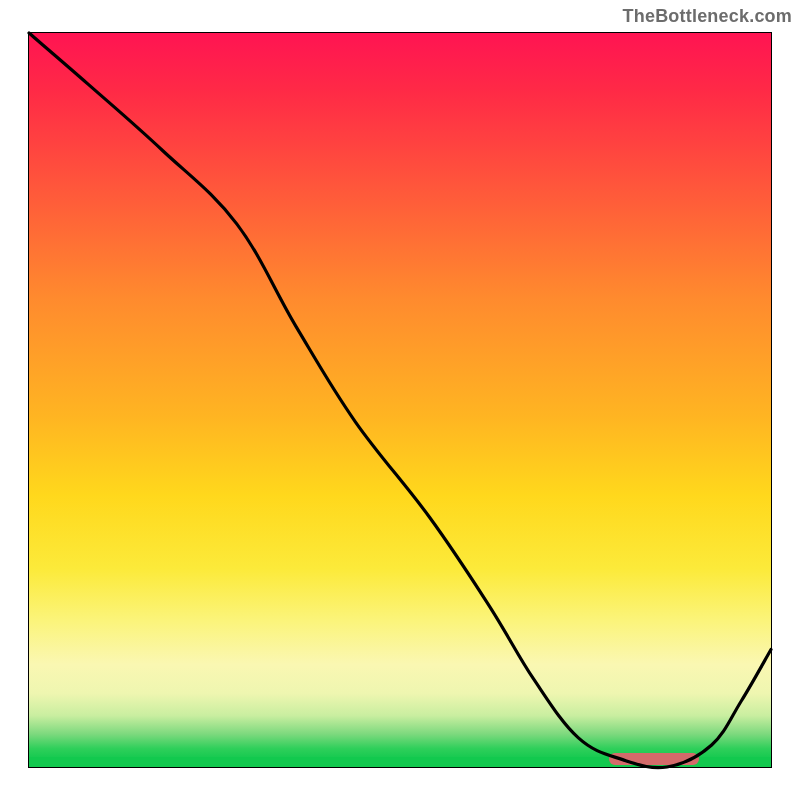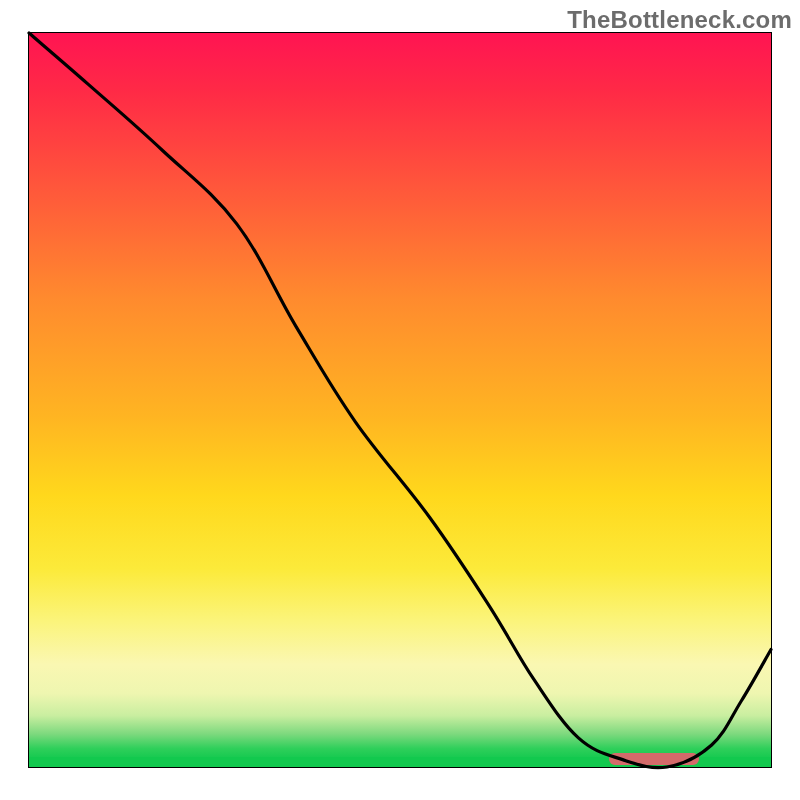--- a/index.html
+++ b/index.html
@@ -12,21 +12,21 @@
   }
   .wrap {
     position: relative;
     width: 800px;
     height: 800px;
   }
   .watermark {
     position: absolute;
     top: 6px;
     right: 8px;
-    font-size: 24px;
+    font-size: 18px;
     font-weight: 600;
     color: #6c6c6c;
     letter-spacing: 0.2px;
     user-select: none;
   }
   .plot {
     position: absolute;
     left: 28px;
     top: 32px;
     width: 744px;

